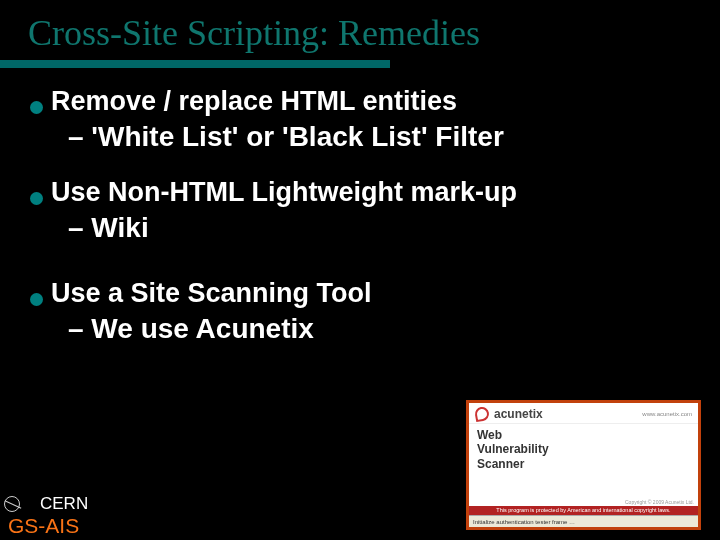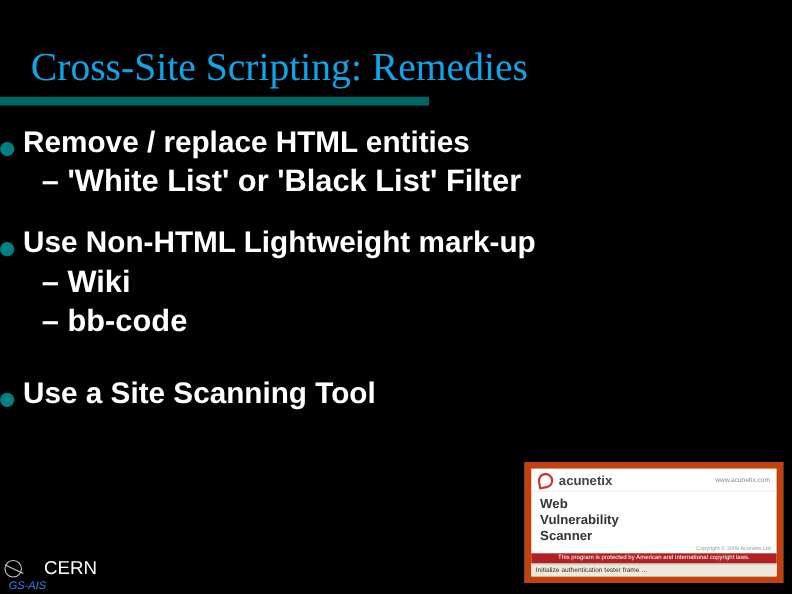--- a/index.html
+++ b/index.html
@@ -9,34 +9,34 @@
     background: #000;
     color: #fff;
     font-family: Arial, Helvetica, sans-serif;
     position: relative;
     overflow: hidden;
   }
   .title {
     font-family: "Times New Roman", Times, serif;
     font-size: 36px;
     font-weight: normal;
-    color: #0ea5e9;
+    color: #0f766e;
     padding: 12px 0 6px 28px;
     text-shadow: 2px 2px 3px rgba(0,0,0,0.9);
-    margin-top: 28px;
   }
   .rule {
     margin-left: 0;
     height: 8px;
     background: #006666;
     width: 390px;
     box-shadow: 1px 1px 2px rgba(0,0,0,0.6);
     margin-bottom: 18px;
   }
   .content {
+    padding-left: 30px;
     padding-right: 20px;
   }
   .main-bullet {
     display: flex;
     align-items: baseline;
     font-size: 27px;
     font-weight: bold;
     color: #fff;
     margin-top: 4px;
   }
@@ -84,34 +84,33 @@
     content: "";
     position: absolute;
     width: 18px;
     height: 1px;
     background: #ccc;
     top: 7px;
     left: -1px;
     transform: rotate(25deg);
   }
   .gsais {
-    font-size: 10px;
-    color: #3b82f6;
+    font-size: 21px;
+    color: #f97316;
     padding-left: 8px;
     padding-bottom: 2px;
-    font-style: italic;
   }
   .screenshot {
     position: absolute;
-    right: 8px;
+    right: 19px;
     bottom: 10px;
     width: 235px;
-    height: 110px;
+    height: 130px;
     background: #fff;
-    border: 6px solid #c2410c;
+    border: 3px solid #c2410c;
     font-family: Arial, sans-serif;
     box-shadow: 0 1px 3px rgba(0,0,0,0.5);
   }
   .shot-head {
     display: flex;
     align-items: center;
     gap: 5px;
     padding: 4px 6px 2px 6px;
     border-bottom: 1px solid #eee;
   }
@@ -185,26 +184,26 @@
     <span class="dot"></span>
     <span>Remove / replace HTML entities</span>
   </div>
   <div class="sub-bullet">– 'White List' or 'Black List' Filter</div>
 
   <div class="main-bullet block2">
     <span class="dot"></span>
     <span>Use Non-HTML Lightweight mark-up</span>
   </div>
   <div class="sub-bullet">– Wiki</div>
-  <div class="sub-bullet">– bb-code</div>
 
   <div class="main-bullet block3">
     <span class="dot"></span>
     <span>Use a Site Scanning Tool</span>
   </div>
+  <div class="sub-bullet">– We use Acunetix</div>
 
 </div>
 
 <div class="footer">
   <div class="cern">
     <span class="cern-logo"></span>
     <span>CERN</span>
   </div>
   <div class="gsais">GS-AIS</div>
 </div>

